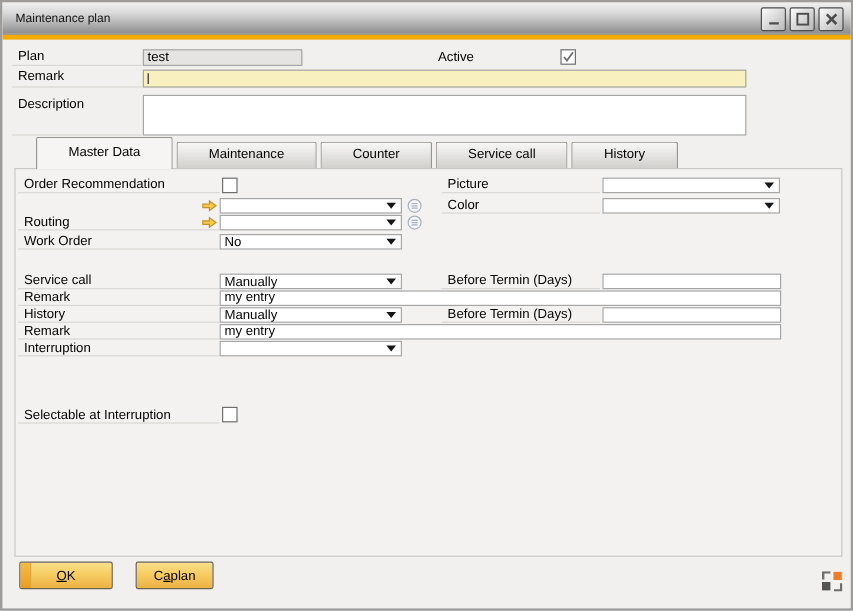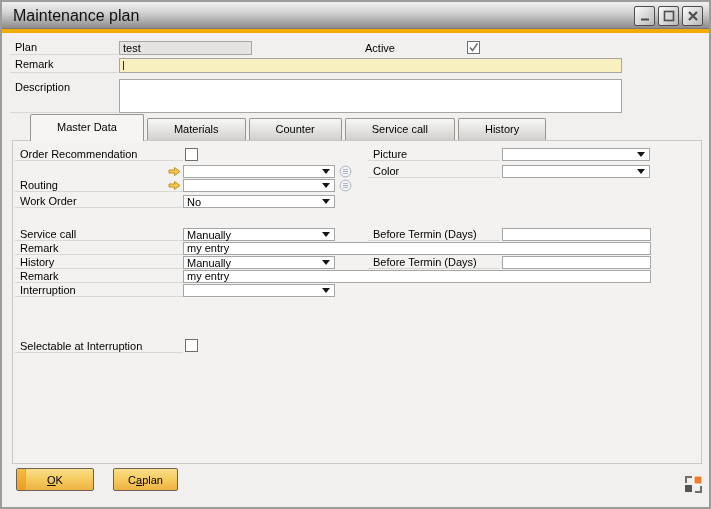--- a/index.html
+++ b/index.html
@@ -7,21 +7,21 @@
     position:relative;width:711px;height:509px;box-sizing:border-box;
     font-family:"Liberation Sans",sans-serif;font-size:11px;color:#000;
     background:#f1f0ee;border:2px solid #9d9c9a;outline:1px solid #6f6f6f;
     overflow:hidden;
   }
   .abs{position:absolute;box-sizing:border-box;}
   
   .titlebar{left:0;top:0;width:707px;height:27px;
     background:linear-gradient(#f0f0f0 0%,#d8d8d8 35%,#b7b6b6 65%,#8e8d8d 100%);
     border-bottom:1px solid #7a7a7a;}
-  .title-text{left:11px;top:0;height:27px;line-height:27px;font-size:16px;color:#111;}
+  .title-text{left:11px;top:0;height:27px;line-height:27px;font-size:10px;color:#111;}
   .winbtn{top:4px;width:21px;height:20px;border:1px solid #4e4e4e;border-radius:2px;
     background:linear-gradient(135deg,#fbfbfb,#b9b8b8);
     display:flex;align-items:center;justify-content:center;cursor:pointer;}
   .winbtn svg{display:block;}
   .accentbar{left:0;top:27px;width:707px;height:4px;background:#F2AB00;}
   
   .lbl{height:13px;line-height:13px;white-space:nowrap;}
   .cell{border-bottom:1px solid #d9d8d4;padding-left:5px;}
   .fld{background:#fff;border:1px solid #a6a6a6;}
   .fld .txt{display:block;padding:0 3px;line-height:11px;height:11px;overflow:hidden;white-space:nowrap;}
@@ -99,21 +99,21 @@
     <span class="txt" style="padding-left:6px;padding-top:1px;"></span>
   </div>
 
   <div class="abs cell" style="left:8px;top:77px;width:108px;height:34px;padding-top:2px;">Description</div>
   <div class="abs fld" style="left:117px;top:77px;width:503px;height:34px;">
     <span class="txt"></span>
   </div>
 
   <div class="abs tabs">
     <div class="tab active">Master Data</div>
-    <div class="tab">Materials</div>
+    <div class="tab">Maintenance</div>
     <div class="tab">Counter</div>
     <div class="tab">Service call</div>
     <div class="tab">History</div>
   </div>
   <div class="abs panel"></div>
 
   <div class="abs lbl cell z2" style="left:13px;top:146px;width:168px;">Order Recommendation</div>
   <div class="abs cb z2" style="left:183px;top:146px;"></div>
   <div class="abs lbl cell z2" style="left:366px;top:146px;width:132px;">Picture</div>
   <div class="abs combo z2" style="left:500px;top:146px;width:148px;height:13px;">

